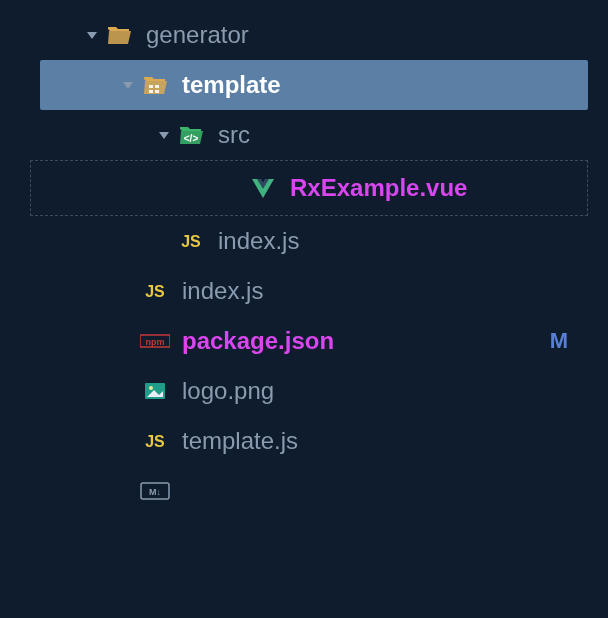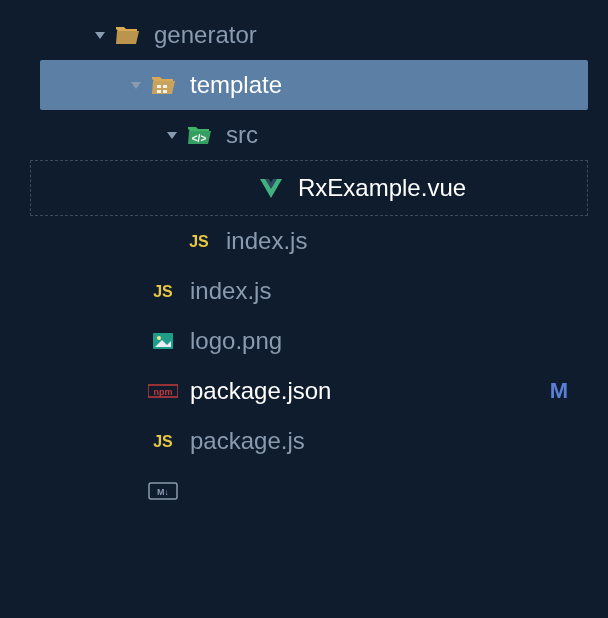--- a/index.html
+++ b/index.html
@@ -10,21 +10,21 @@
     color: #8a9bb0;
     width: 608px;
     height: 618px;
     overflow: hidden;
     padding: 10px 0;
   }
   .tree-row {
     display: flex;
     align-items: center;
     height: 50px;
-    padding-left: 8px;
+    padding-left: 0;
     cursor: pointer;
     position: relative;
   }
   .tree-row.selected {
     background: #5c7fa6;
     color: #fff;
     margin: 0 20px 0 40px;
     border-radius: 2px;
   }
   .tree-row.selected .label { color: #fff; }
@@ -51,22 +51,22 @@
     display: inline-flex;
     align-items: center;
     justify-content: center;
     margin-right: 12px;
     flex-shrink: 0;
   }
   .label {
     font-size: 24px;
     white-space: nowrap;
   }
-  .label.bold { font-weight: 400; }
-  .label.white { color: #ffffff; }
+  .label.bold { font-weight: 700; }
+  .label.white { color: #d946ef; }
   .status {
     margin-left: auto;
     margin-right: 40px;
     color: #5a7fd6;
     font-weight: 700;
     font-size: 22px;
   }
 </style>
 </head>
 <body>
@@ -151,49 +151,49 @@
         <svg width="28" height="28" viewBox="0 0 28 28">
           <text x="14" y="20" font-size="16" font-weight="700" fill="#e8c742" text-anchor="middle" font-family="sans-serif">JS</text>
         </svg>
       </span>
       <span class="label">index.js</span>
     </div>
     <div class="tree-row">
       <span class="indent" style="width: 116px;"></span>
       <span class="arrow hidden"></span>
       <span class="icon">
+        <svg width="30" height="16" viewBox="0 0 30 16">
+      <rect x="0" y="2" width="30" height="12" fill="none" stroke="#c43939" stroke-width="1.5"></rect>
+      <text x="15" y="12" font-size="9" font-weight="700" fill="#c43939" text-anchor="middle" font-family="sans-serif">npm</text>
+    </svg>
+      </span>
+      <span class="label bold white">package.json</span>
+      <span class="status">M</span>
+    </div>
+    <div class="tree-row">
+      <span class="indent" style="width: 116px;"></span>
+      <span class="arrow hidden"></span>
+      <span class="icon">
         <svg width="28" height="28" viewBox="0 0 28 28">
       <rect x="4" y="6" width="20" height="16" rx="1" fill="#1f9d8a"></rect>
       <circle cx="10" cy="11" r="2" fill="#f4e28a"></circle>
       <polygon points="6,20 13,13 18,18 22,14 22,20" fill="#e8eef5"></polygon>
     </svg>
       </span>
       <span class="label">logo.png</span>
     </div>
     <div class="tree-row">
       <span class="indent" style="width: 116px;"></span>
       <span class="arrow hidden"></span>
       <span class="icon">
-        <svg width="30" height="16" viewBox="0 0 30 16">
-      <rect x="0" y="2" width="30" height="12" fill="none" stroke="#c43939" stroke-width="1.5"></rect>
-      <text x="15" y="12" font-size="9" font-weight="700" fill="#c43939" text-anchor="middle" font-family="sans-serif">npm</text>
-    </svg>
-      </span>
-      <span class="label bold white">package.json</span>
-      <span class="status">M</span>
-    </div>
-    <div class="tree-row">
-      <span class="indent" style="width: 116px;"></span>
-      <span class="arrow hidden"></span>
-      <span class="icon">
         <svg width="28" height="28" viewBox="0 0 28 28">
           <text x="14" y="20" font-size="16" font-weight="700" fill="#e8c742" text-anchor="middle" font-family="sans-serif">JS</text>
         </svg>
       </span>
-      <span class="label">package.js</span>
+      <span class="label">template.js</span>
     </div>
     <div class="tree-row">
       <span class="indent" style="width: 116px;"></span>
       <span class="arrow hidden"></span>
       <span class="icon">
         <svg width="30" height="18" viewBox="0 0 30 18">
       <rect x="1" y="1" width="28" height="16" rx="2" fill="none" stroke="#8a9bb0" stroke-width="1.5"></rect>
       <text x="15" y="13" font-size="9" font-weight="700" fill="#8a9bb0" text-anchor="middle" font-family="sans-serif">M↓</text>
     </svg>
       </span>

